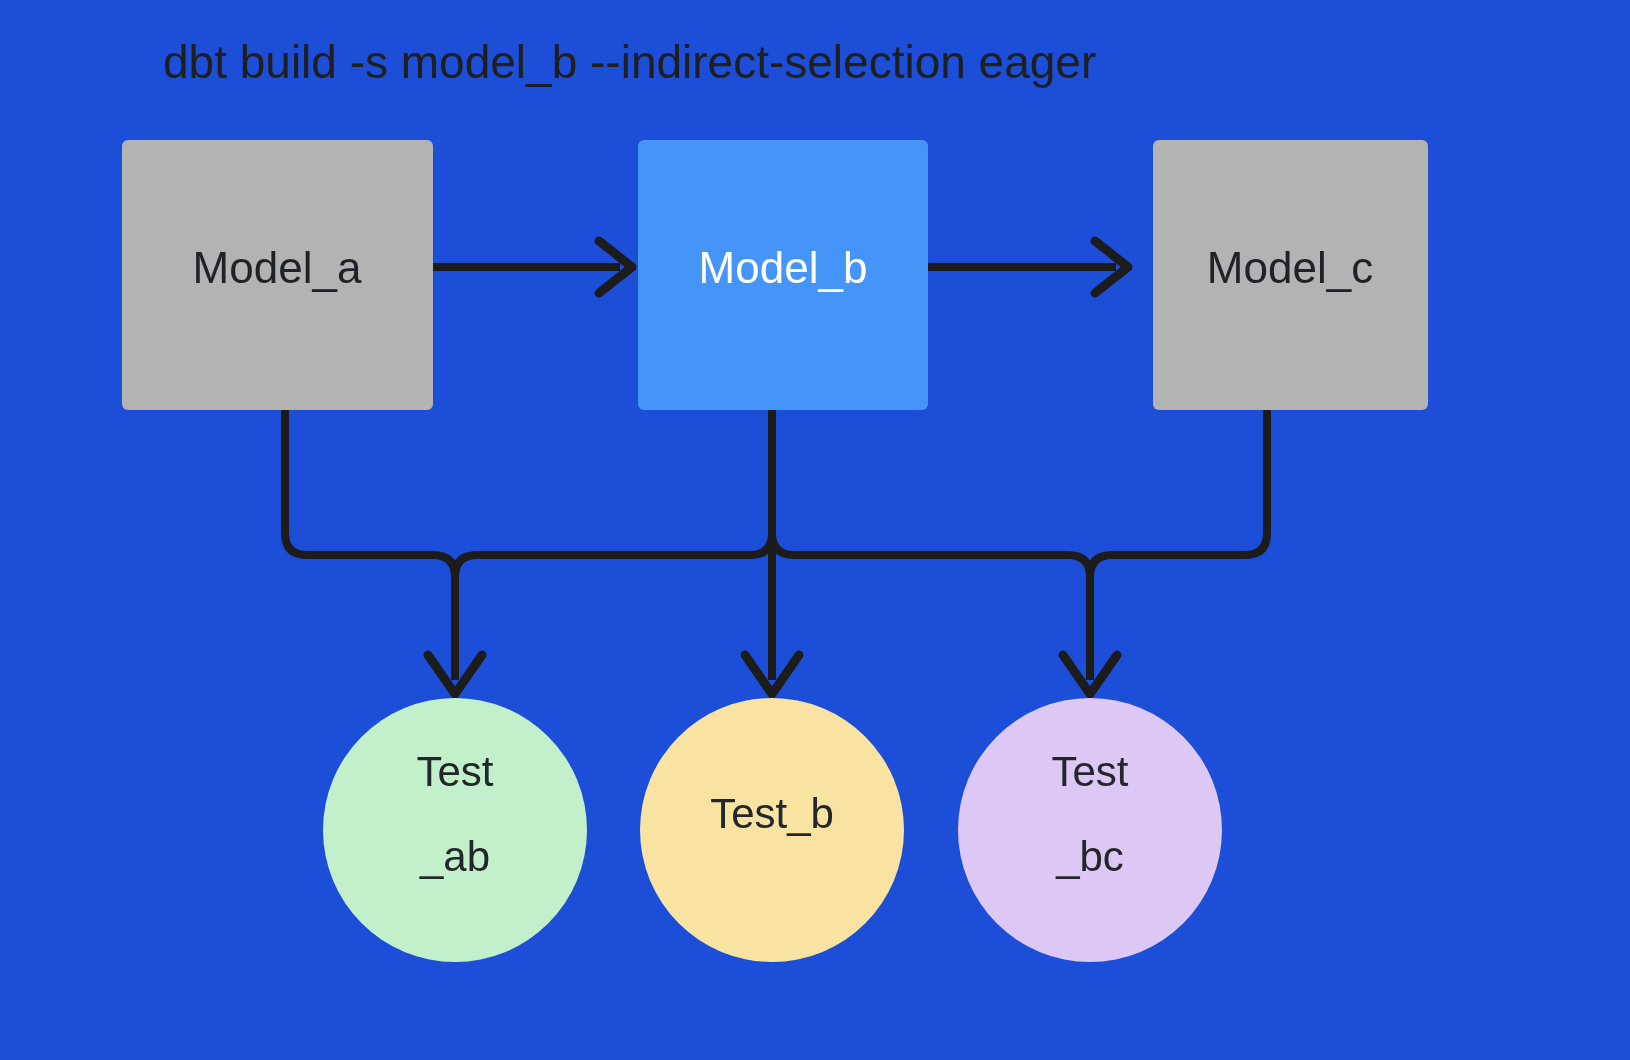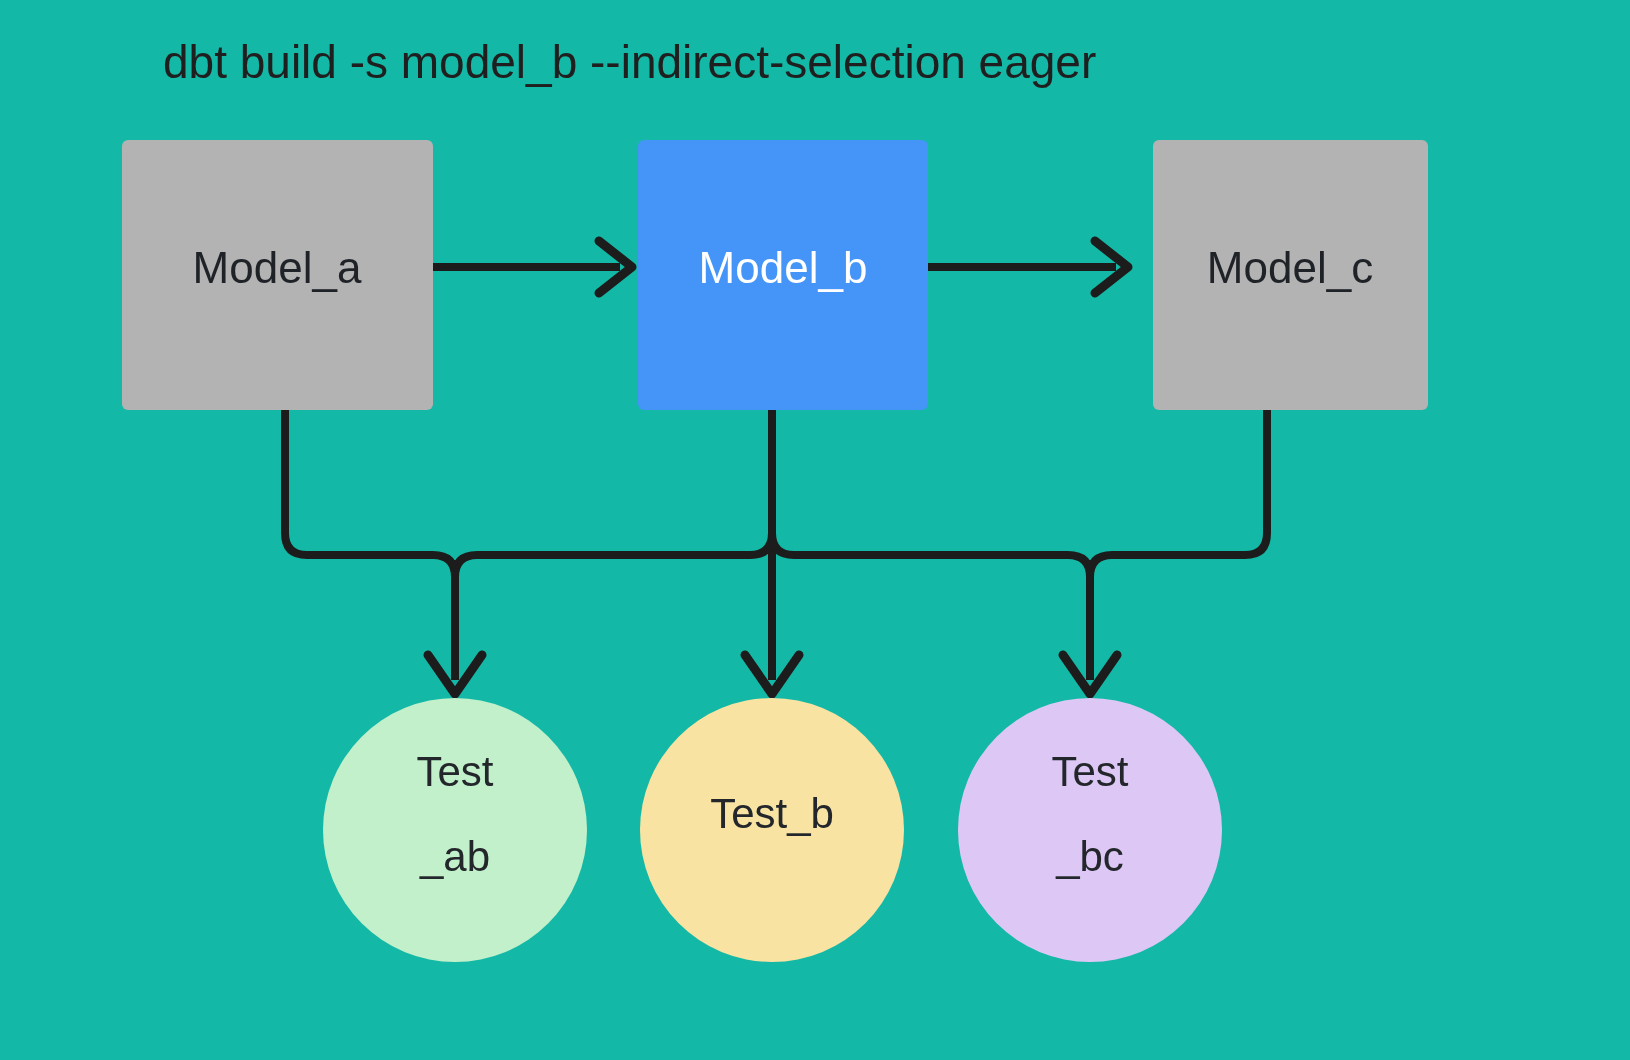--- a/index.html
+++ b/index.html
@@ -10,21 +10,21 @@
   body {
     width: 1630px;
     height: 1060px;
     font-family: "Liberation Sans", sans-serif;
     overflow: hidden;
   }
   #diagram-root {
     position: relative;
     width: 1630px;
     height: 1060px;
-    background: #14b8a6;
+    background: #1d4ed8;
   }
   #diagram-svg {
     position: absolute;
     left: 0;
     top: 0;
     width: 1630px;
     height: 1060px;
     display: block;
   }
   .dg-title {

